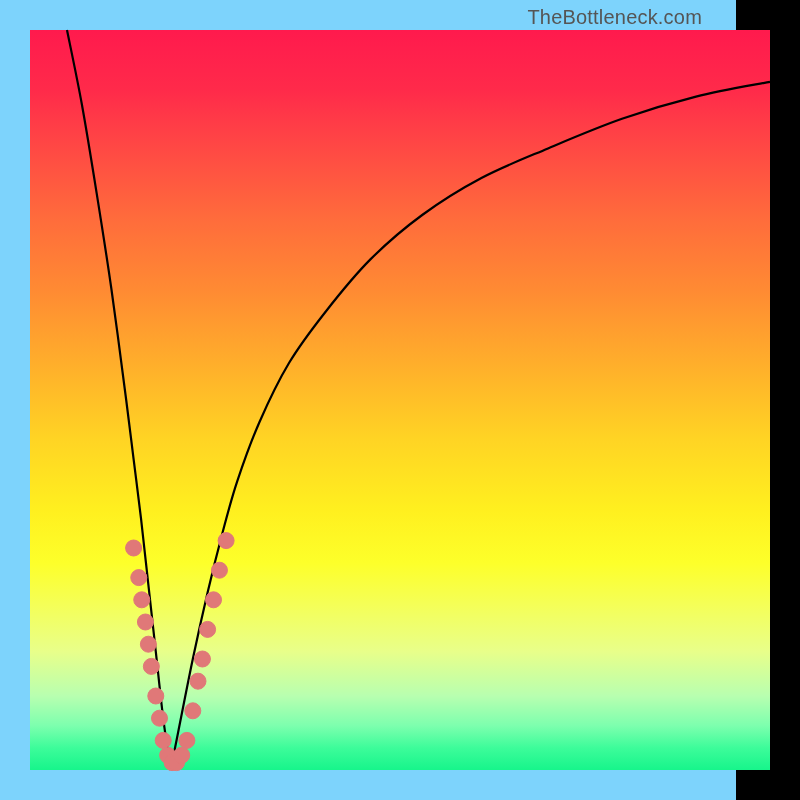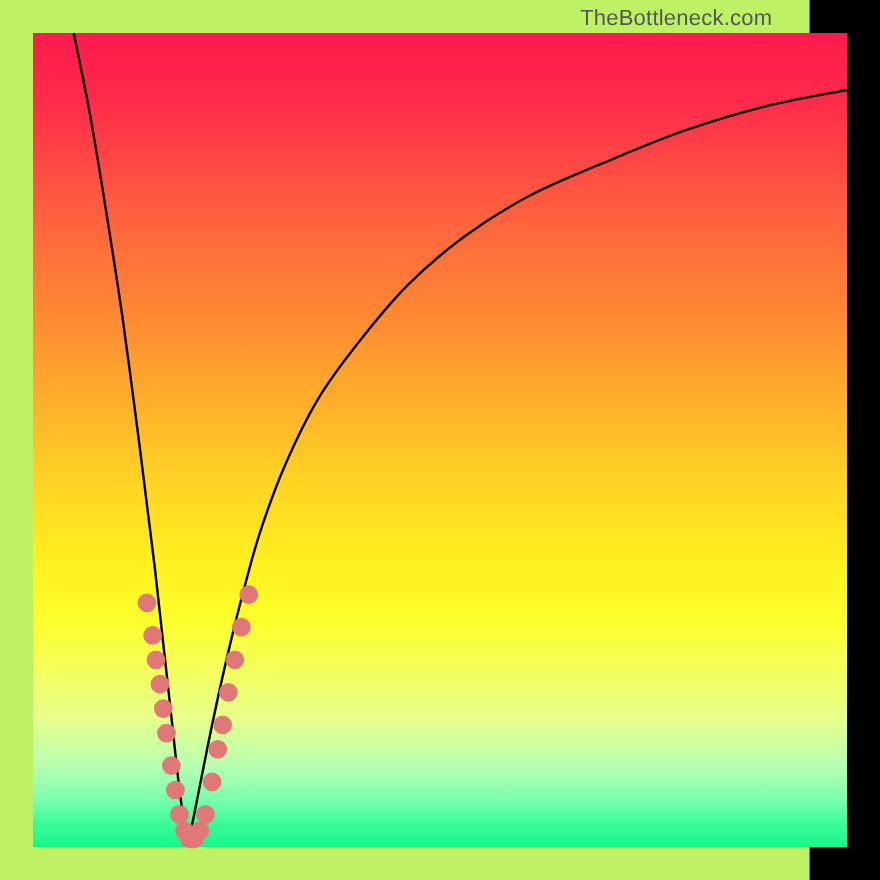--- a/index.html
+++ b/index.html
@@ -10,21 +10,21 @@
     overflow: hidden;
     background: #000;
     font-family: Arial, Helvetica, sans-serif;
   }
   .frame {
     position: absolute;
     top: 0;
     left: 0;
     width: 736px;
     height: 800px;
-    background: #bef264;
+    background: #7dd3fc;
   }
   .plot-area {
     position: absolute;
     top: 30px;
     left: 30px;
     width: 740px;
     height: 740px;
     background: linear-gradient(to bottom,
       #ff1a4d 0%,
       #ff2a4a 8%,

